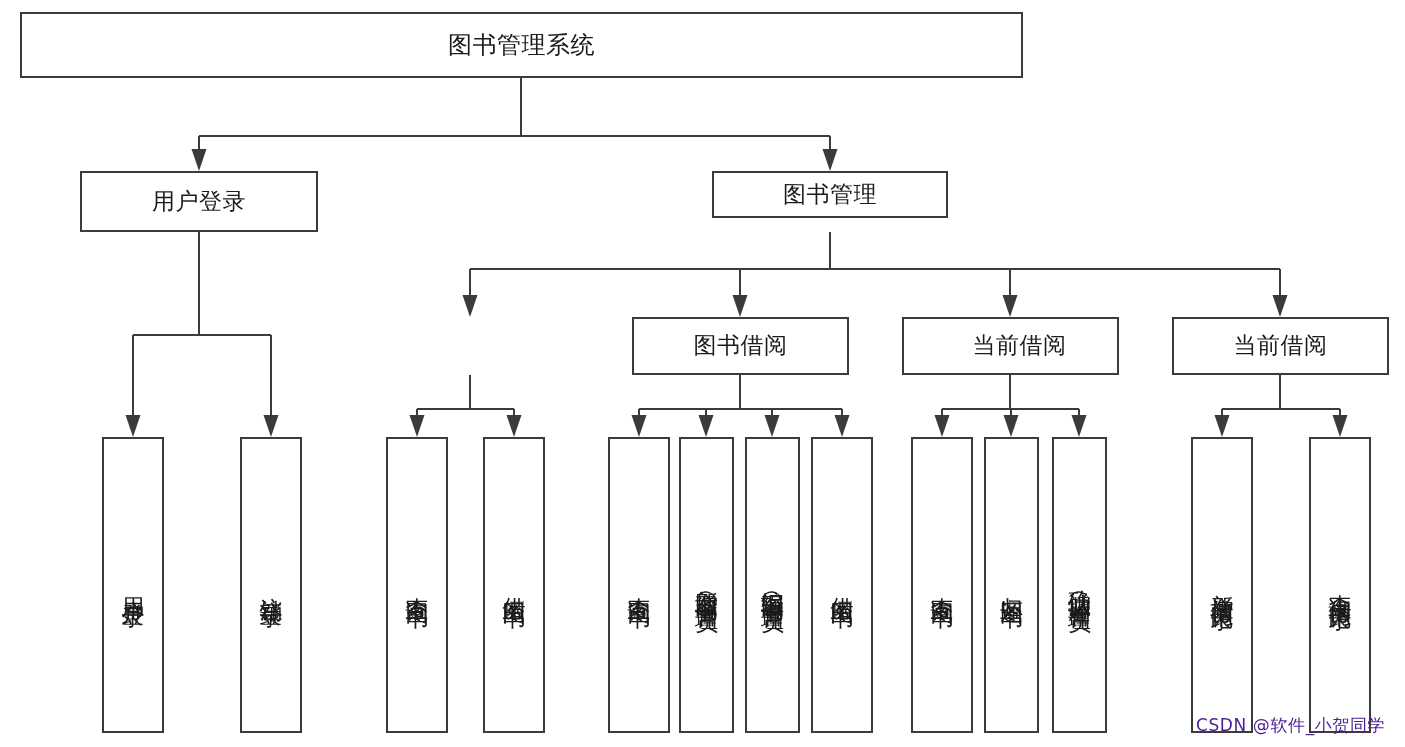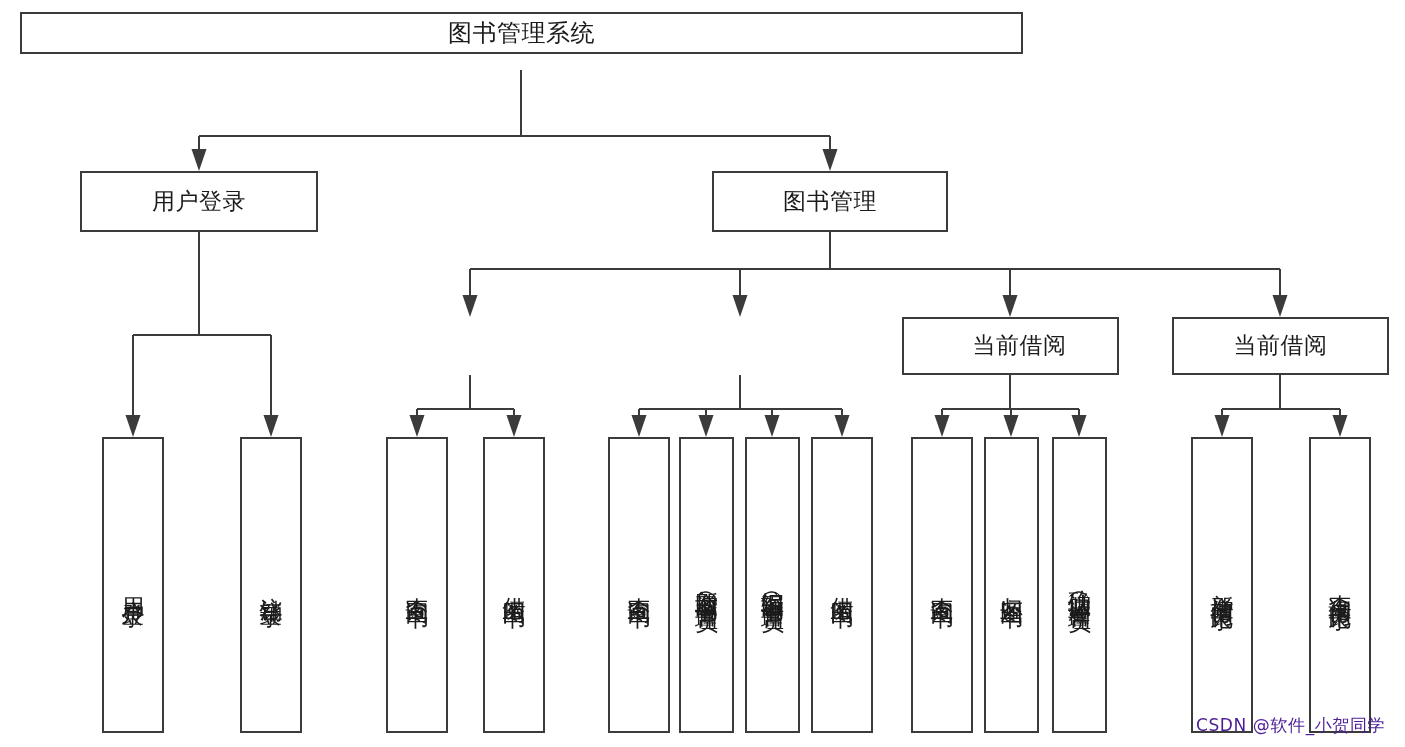--- a/index.html
+++ b/index.html
@@ -123,31 +123,34 @@
       <line x1="1079" y1="409" x2="1079" y2="416" stroke="#3b3b3b" stroke-width="2.6" shape-rendering="crispEdges"></line>
       <path d="M 1071.5 415 L 1086.5 415 L 1079 437 Z" fill="#3b3b3b"></path>
       <line x1="1280" y1="375" x2="1280" y2="409" stroke="#3b3b3b" stroke-width="2.6" shape-rendering="crispEdges"></line>
       <line x1="1222" y1="409" x2="1340" y2="409" stroke="#3b3b3b" stroke-width="2.6" shape-rendering="crispEdges"></line>
       <line x1="1222" y1="409" x2="1222" y2="416" stroke="#3b3b3b" stroke-width="2.6" shape-rendering="crispEdges"></line>
       <path d="M 1214.5 415 L 1229.5 415 L 1222 437 Z" fill="#3b3b3b"></path>
       <line x1="1340" y1="409" x2="1340" y2="416" stroke="#3b3b3b" stroke-width="2.6" shape-rendering="crispEdges"></line>
       <path d="M 1332.5 415 L 1347.5 415 L 1340 437 Z" fill="#3b3b3b"></path>
     </svg>
 
-  <div class="node h root" id="n-root" style="left: 20px; top: 12px; width: 1003px; height: 42px;">
+  <div class="node h root" id="n-root" style="left: 20px; top: 12px; width: 1003px; height: 66px;">
     <span>图书管理系统</span>
   </div>
 
   <div class="node h" id="n-l2-0" style="left: 80px; top: 171px; width: 238px; height: 61px;">
     <span>用户登录</span>
   </div>
-  <div class="node h" id="n-l2-1" style="left: 712px; top: 171px; width: 236px; height: 61px;">
+  <div class="node h" id="n-l2-1" style="left: 712px; top: 171px; width: 236px; height: 47px;">
     <span>图书管理</span>
   </div>
 
+  <div class="node h" id="n-l3-1" style="left: 632px; top: 317px; width: 217px; height: 58px;">
+    <span>图书借阅</span>
+  </div>
   <div class="node h" id="n-l3-2" style="left: 902px; top: 317px; width: 217px; height: 58px; padding-left: 24px;">
     <span>当前借阅</span>
   </div>
   <div class="node h" id="n-l3-3" style="left: 1172px; top: 317px; width: 217px; height: 58px;">
     <span>当前借阅</span>
   </div>
 
   <div class="node v" id="n-lf-0" style="left: 102px; top: 437px; width: 62px; height: 296px;">
     <span class="vtext">用户登录</span>
   </div>

